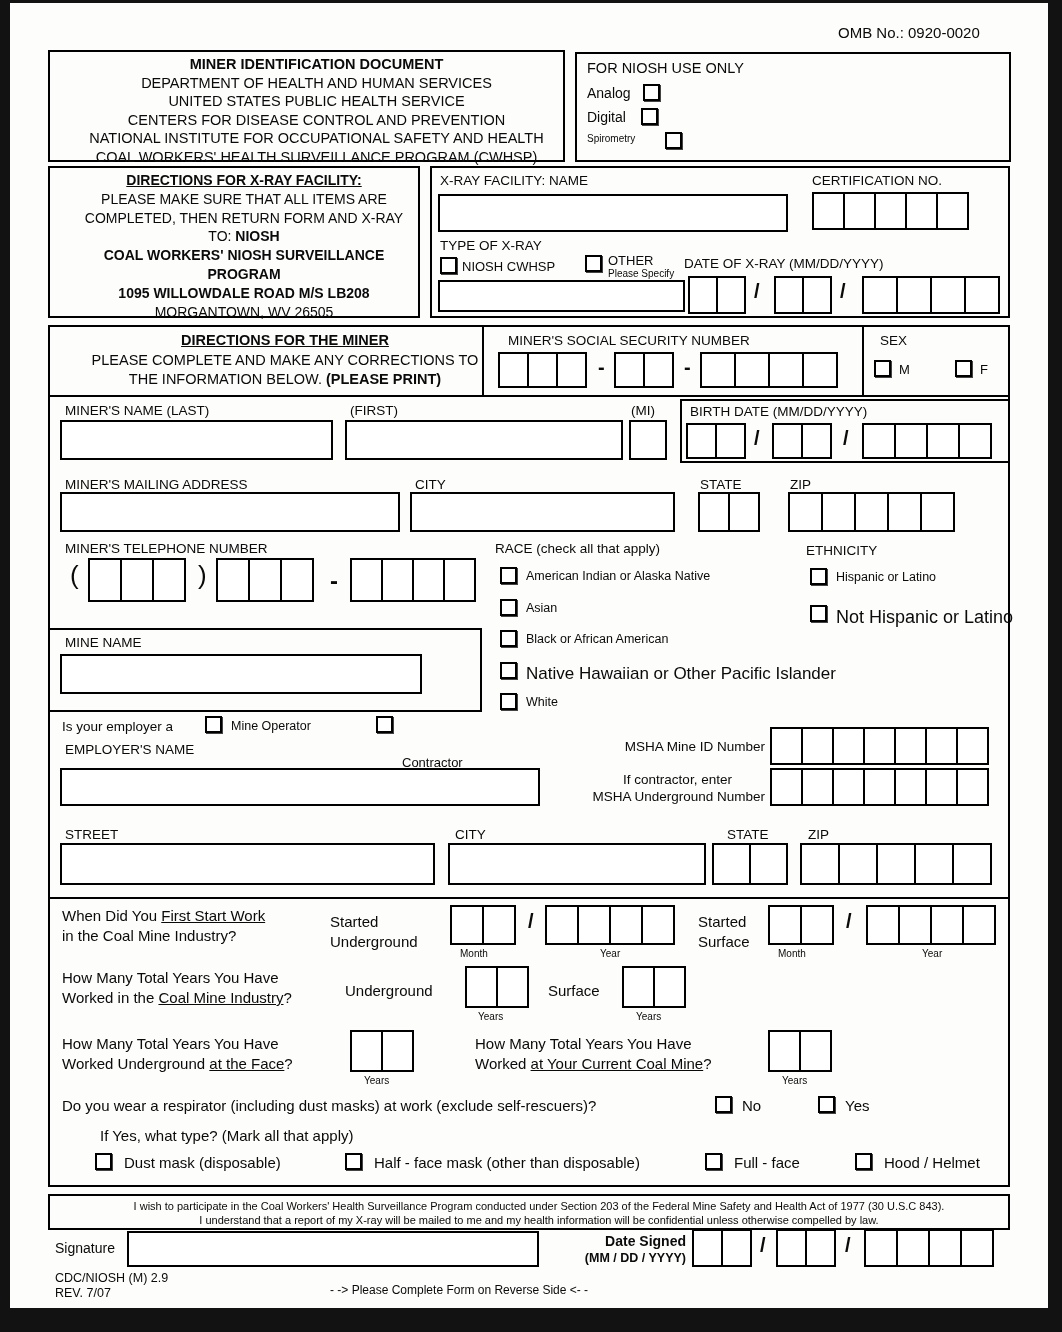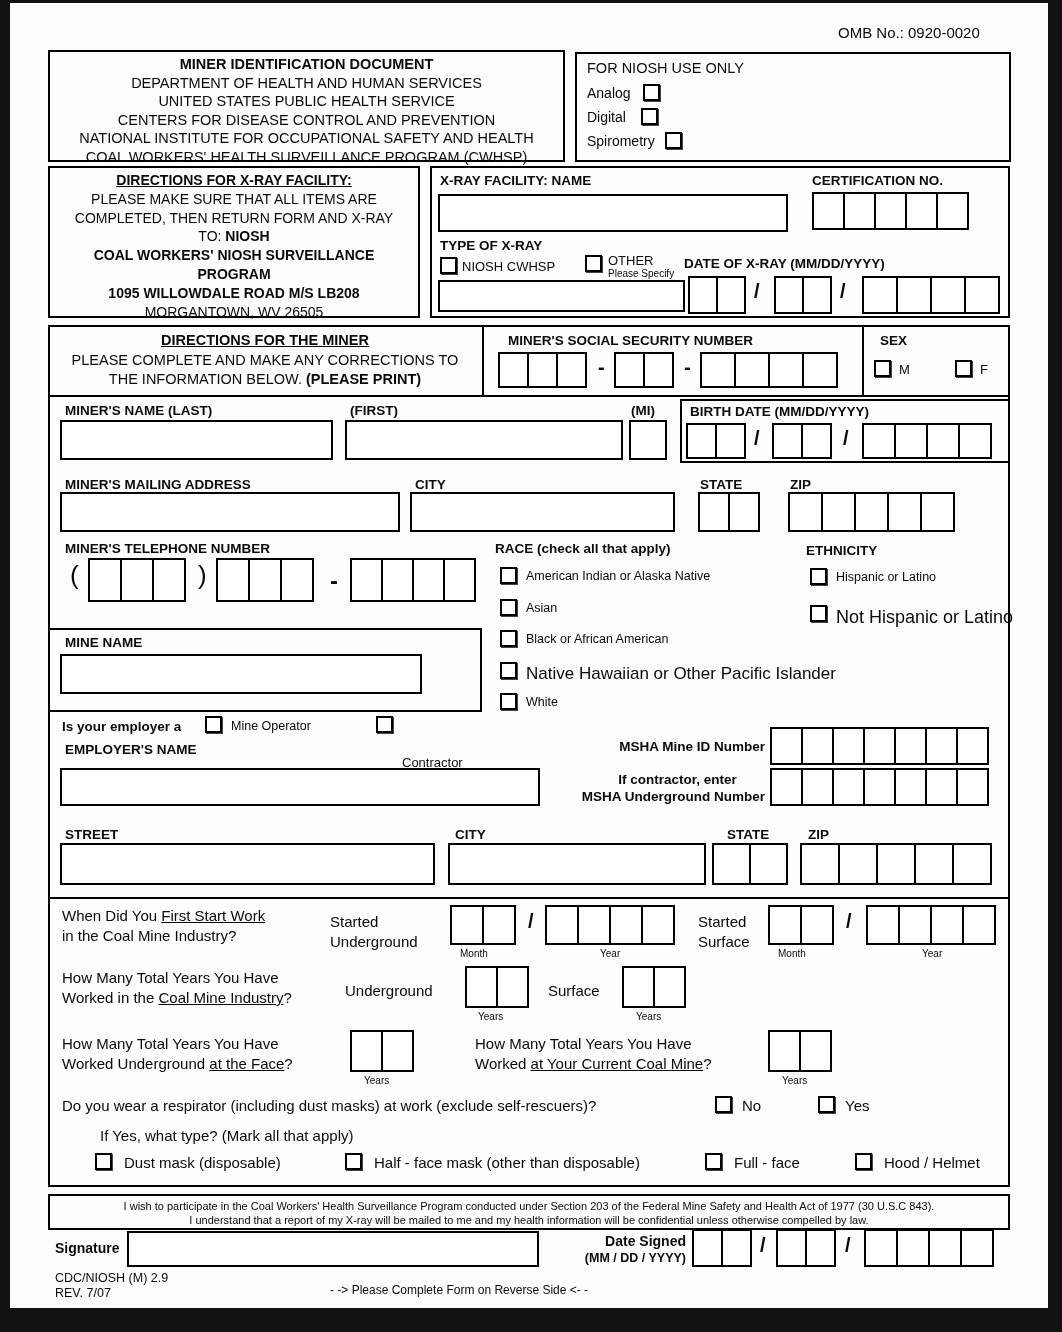--- a/index.html
+++ b/index.html
@@ -12,28 +12,28 @@
   .bar { position:absolute; background:#121212; }
   .boxed { position:absolute; border:2px solid #000; box-sizing:border-box; background:#fdfdfc; }
   .input { position:absolute; border:2px solid #000; box-sizing:border-box; background:#fff;
            font:16px "Liberation Sans", sans-serif; padding:0 6px; outline:none; }
   .cellgrp { position:absolute; display:flex; }
   .cellgrp .cell { width:var(--cw,32px); height:var(--ch,38px); border:2px solid #000;
                    margin-left:-2px; background:#fff; box-sizing:border-box; }
   .cellgrp .cell:first-child { margin-left:0; }
   .cb { position:absolute; width:17px; height:17px; border:2px solid #000;
         box-sizing:border-box; background:#fff; box-shadow:1px 1px 0 #444; }
-  .lbl { position:absolute; font-weight:bold; font-size:13.5px; white-space:nowrap; }
+  .lbl { position:absolute; font-weight:normal; font-size:13.5px; white-space:nowrap; }
   .txt { position:absolute; font-size:13px; white-space:nowrap; }
   .q   { position:absolute; font-size:15px; line-height:20px; white-space:nowrap; }
   .tiny{ position:absolute; font-size:10px; white-space:nowrap; }
   .sep { position:absolute; font-size:20px; font-weight:bold; white-space:nowrap; }
   .u { text-decoration:underline; }
   .b { font-weight:bold; }
-  .center { text-align:center; }
+  .center { text-align:center;padding-left:20px; }
   .hline { position:absolute; background:#000; height:2px; }
   .vline { position:absolute; background:#000; width:2px; }
 </style>
 </head>
 <body>
 
 <div class="page">
 
   <div class="bar" style="left:0;top:0;width:1062px;height:3px"></div>
   <div class="bar" style="left:0;top:0;width:10px;height:1332px"></div>
@@ -50,21 +50,21 @@
     <div>NATIONAL INSTITUTE FOR OCCUPATIONAL SAFETY AND HEALTH</div>
     <div>COAL WORKERS' HEALTH SURVEILLANCE PROGRAM (CWHSP)</div>
   </div>
 
   <div class="boxed" style="left:575px;top:52px;width:436px;height:110px">
     <div class="abs" style="left:10px;top:6px;font-size:14.5px">FOR NIOSH USE ONLY</div>
     <div class="abs" style="left:10px;top:31px;font-size:14px">Analog</div>
     <span class="cb" style="left:66px;top:30px"></span>
     <div class="abs" style="left:10px;top:55px;font-size:14px">Digital</div>
     <span class="cb" style="left:64px;top:54px"></span>
-    <div class="abs" style="left:10px;top:79px;font-size:14px">Spirometry</div>
+    <div class="abs" style="left:10px;top:79px;font-size:10px">Spirometry</div>
     <span class="cb" style="left:88px;top:78px"></span>
   </div>
 
   <div class="boxed center" style="left:48px;top:166px;width:372px;height:152px;font-size:14px;line-height:18.8px;padding-top:3px">
     <div class="b u">DIRECTIONS FOR X-RAY FACILITY:</div>
     <div>PLEASE MAKE SURE THAT ALL ITEMS ARE</div>
     <div>COMPLETED, THEN RETURN FORM AND X-RAY</div>
     <div><span>TO: </span><span class="b">NIOSH</span></div>
     <div class="b">COAL WORKERS' NIOSH SURVEILLANCE</div>
     <div class="b">PROGRAM</div>

